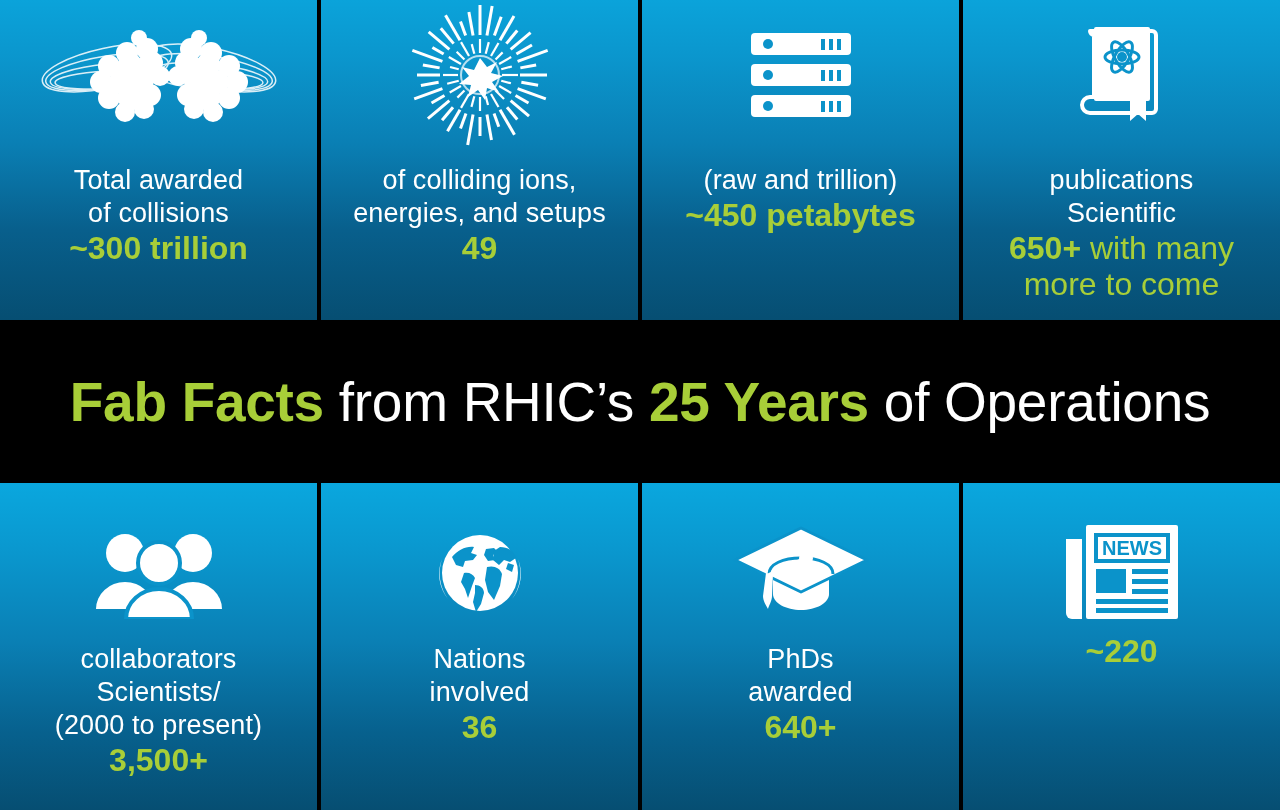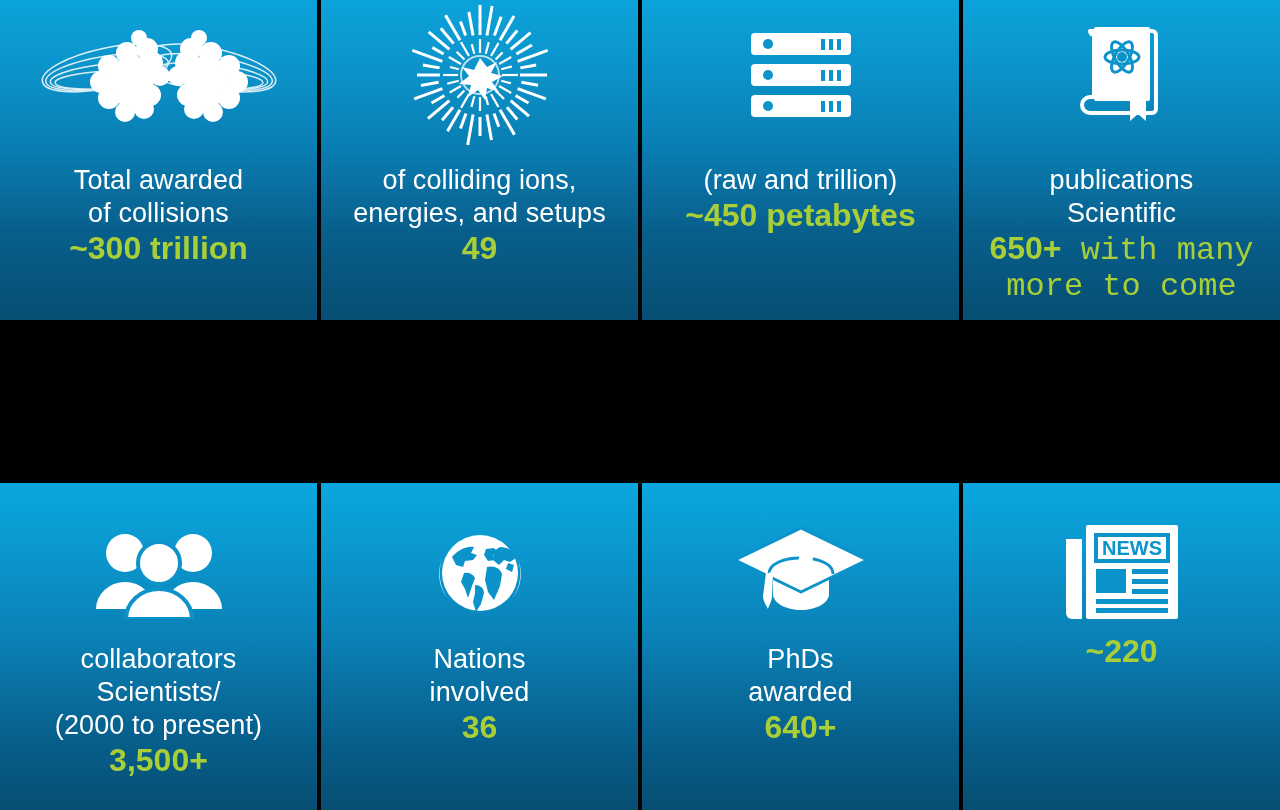--- a/index.html
+++ b/index.html
@@ -72,21 +72,21 @@
     width:100%;
     text-align:center;
     color:#a8ce38;
     font-size:32px;
     line-height:36px;
     font-weight:700;
     padding:0 22px;
     box-sizing:border-box;
   }
   .stat .line{ display:block; white-space:nowrap;}
-  .stat .light{ font-weight:400;font-family:Liberation Mono, monospace; }
+  .stat .light{ font-weight:400; }
 
   
   #title-banner{
     position:absolute;
     left:0;
     top:320px;
     width:1280px;
     height:163px;
     background:#000000;
     display:flex;
@@ -302,20 +302,23 @@
         <span class="line">Scientific</span>
       </div>
       <div class="stat">
         <span class="line"><b>650+</b><span class="light"> with many</span></span>
         <span class="line light">more to come</span>
       </div>
     </div>
 
   </div>
 
+  <div id="title-banner">
+    <div id="banner-title"><span class="hl">Fab Facts</span><span> from RHIC’s </span><span class="hl">25 Years</span><span> of Operations</span></div>
+  </div>
 
   <div class="row" id="row-bottom">
 
     <div class="panel">
       <div class="icon-wrap">
         <svg width="128" height="92" viewBox="0 0 128 92" aria-hidden="true">
           <g fill="#ffffff">
             <circle cx="30" cy="26" r="19"></circle>
             <path d="M1 82 a29 27 0 0 1 58 0z"></path>
             <circle cx="98" cy="26" r="19"></circle>

